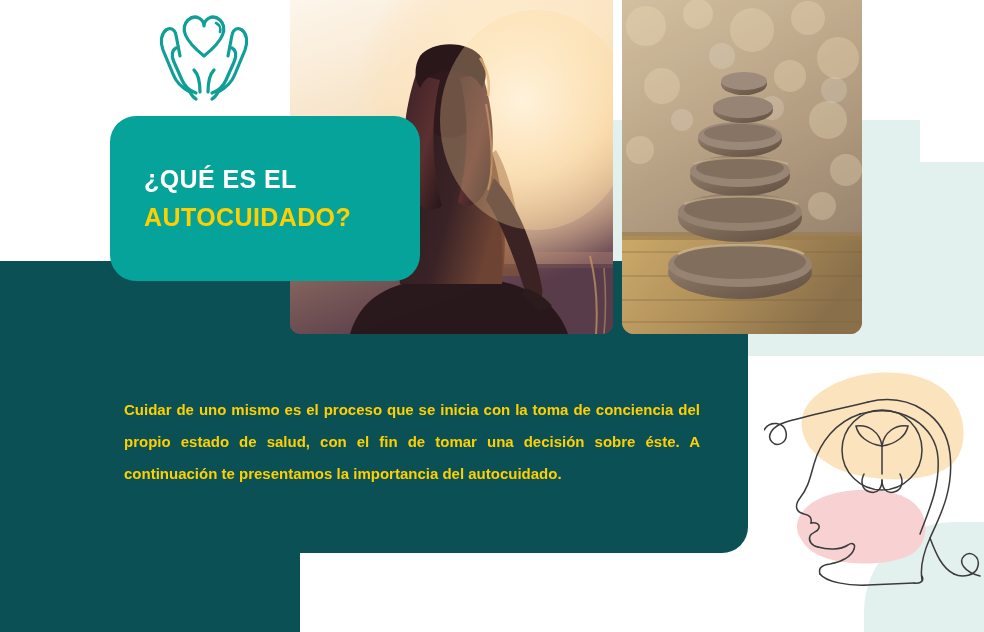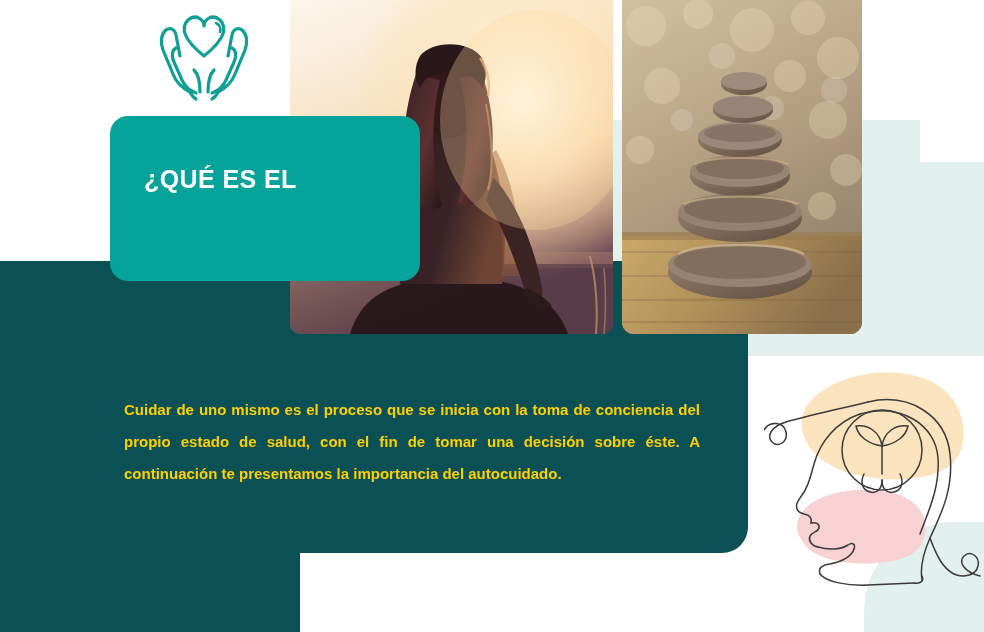--- a/index.html
+++ b/index.html
@@ -44,21 +44,21 @@
     position:absolute; overflow:hidden; border-radius:10px;
   }
   .photo-meditation { left:290px; top:0px; width:323px; height:334px; border-radius:0 0 10px 10px; }
   .photo-stones     { left:622px; top:0px; width:240px; height:334px; border-radius:0 0 12px 12px; }
   .photo svg { display:block; width:100%; height:100%; }
 
   
   .title-card {
     position:absolute; left:110px; top:116px; width:310px; height:165px;
     background:#06a39b;
-    border-radius:18px;
+    border-radius:26px;
     padding:44px 0 0 34px;
   }
   .title-line {
     font-size:25px; font-weight:bold; letter-spacing:.4px; line-height:1.52;
   }
   .title-l1 { color:#ffffff; }
   .title-l2 { color:#ffd000; }
 
   
   .logo { position:absolute; left:146px; top:4px; width:116px; height:100px; }
@@ -239,20 +239,21 @@
       <path d="M86 44 C90 46 91 52 88 58 L80 76 C77 83 72 87 66 89"></path>
       <path d="M72 88 C70 92 68 94 66 95"></path>
 
       <path d="M48 66 C52 70 54 78 54 88"></path>
       <path d="M68 66 C64 70 62 78 62 88"></path>
     </svg>
   </div>
 
   <div class="title-card">
     <div class="title-line title-l1">¿QUÉ ES EL</div>
+    <div class="title-line title-l2">AUTOCUIDADO?</div>
   </div>
 
   <div class="body-copy">Cuidar de uno mismo es el proceso que se inicia con la toma de conciencia del propio estado de salud, con el fin de tomar una decisión sobre éste. A continuación te presentamos la importancia del autocuidado.</div>
 
   <div class="illustration">
     <svg viewBox="0 0 220 230">
 
       <path d="M44 46 C70 14 132 6 168 24 C204 42 206 86 190 104 C172 124 120 126 82 114 C48 103 26 72 44 46 Z" fill="#fbe3be"></path>
 
       <path d="M40 152 C60 128 122 126 146 142 C168 157 166 188 144 198 C118 210 62 208 44 190 C30 176 30 163 40 152 Z" fill="#f8d2d2"></path>

